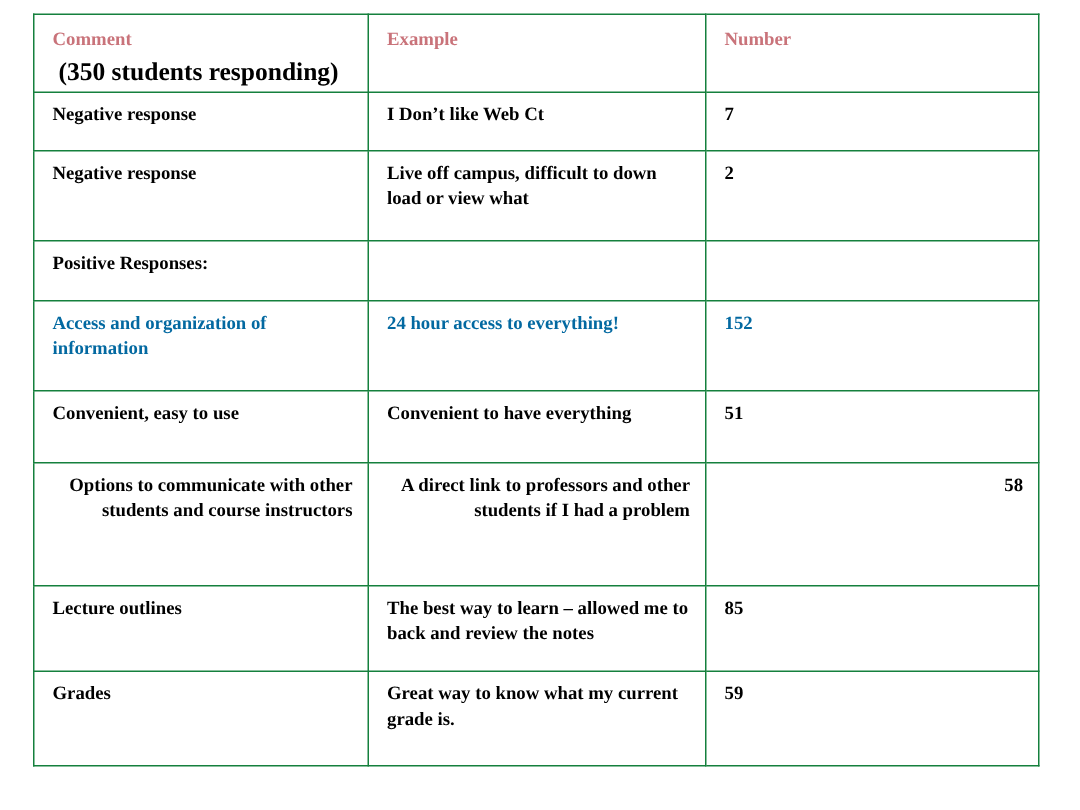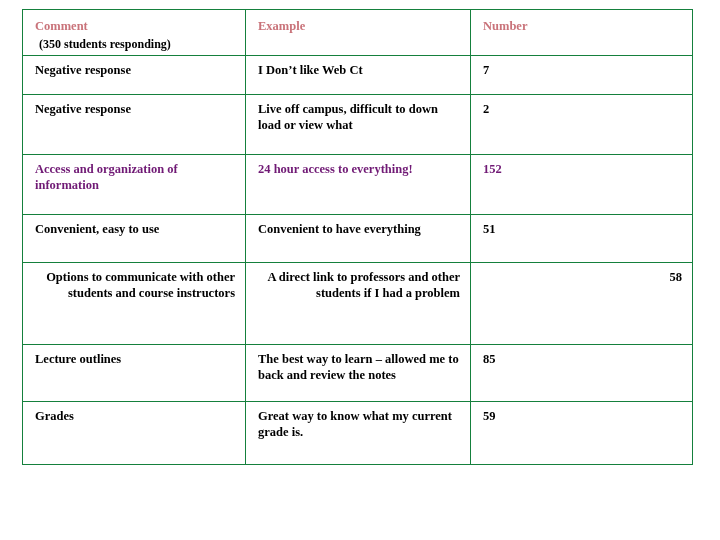--- a/index.html
+++ b/index.html
@@ -49,25 +49,25 @@
     padding-top: 8px;
     padding-bottom: 2px;
     height: 30px;
   }
   .subnote {
     display: block;
     color: #000000;
     font-weight: bold;
     padding-left: 4px;
     margin-top: 2px;
-    font-size: 12px;
+    font-size: 17px;
   }
   
   tr.accent-row td {
-    color: #701a75;
+    color: #0369a1;
   }
   
   tr.r-neg1 td { height: 26px; }
   tr.r-neg2 td { height: 47px; }
   tr.r-pos td   { height: 27px; }
   tr.r-access td { height: 47px; }
   tr.r-conv td  { height: 35px; }
   tr.r-options td { height: 69px; text-align: right; }
   tr.r-quiz td  { height: 41px; }
   tr.r-lecture td { height: 44px; }
@@ -110,20 +110,25 @@
         <td class="col-example">I Don’t like Web Ct</td>
         <td class="col-number">7</td>
       </tr>
 
       <tr class="r-neg2">
         <td class="col-comment">Negative response</td>
         <td class="col-example">Live off campus, difficult to down load or view what</td>
         <td class="col-number">2</td>
       </tr>
 
+      <tr class="r-pos">
+        <td class="col-comment">Positive Responses:</td>
+        <td class="col-example"></td>
+        <td class="col-number"></td>
+      </tr>
 
       <tr class="r-access accent-row">
         <td class="col-comment">Access and organization of information</td>
         <td class="col-example">24 hour access to everything!</td>
         <td class="col-number">152</td>
       </tr>
 
       <tr class="r-conv">
         <td class="col-comment">Convenient, easy to use</td>
         <td class="col-example">Convenient to have everything</td>

